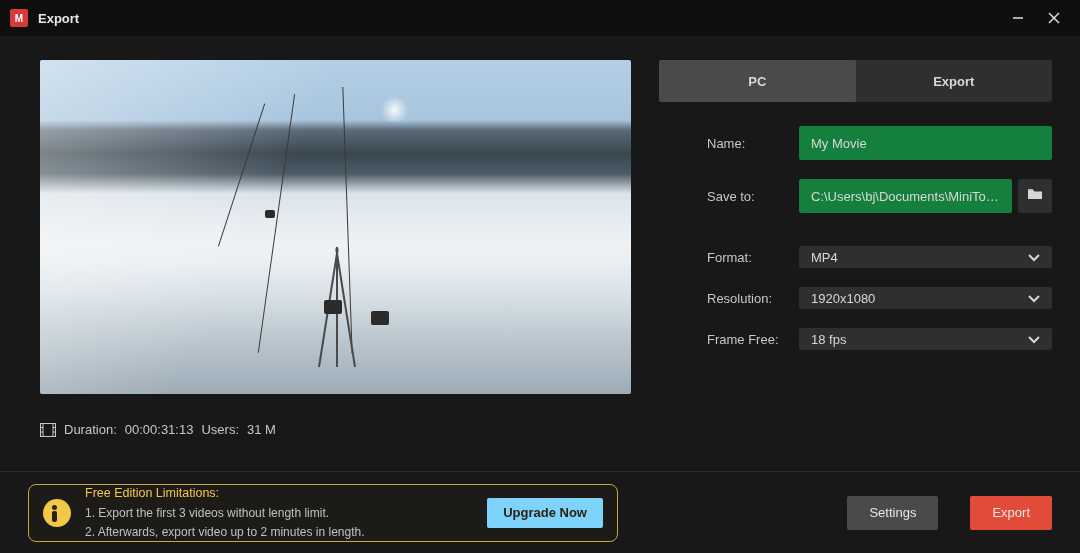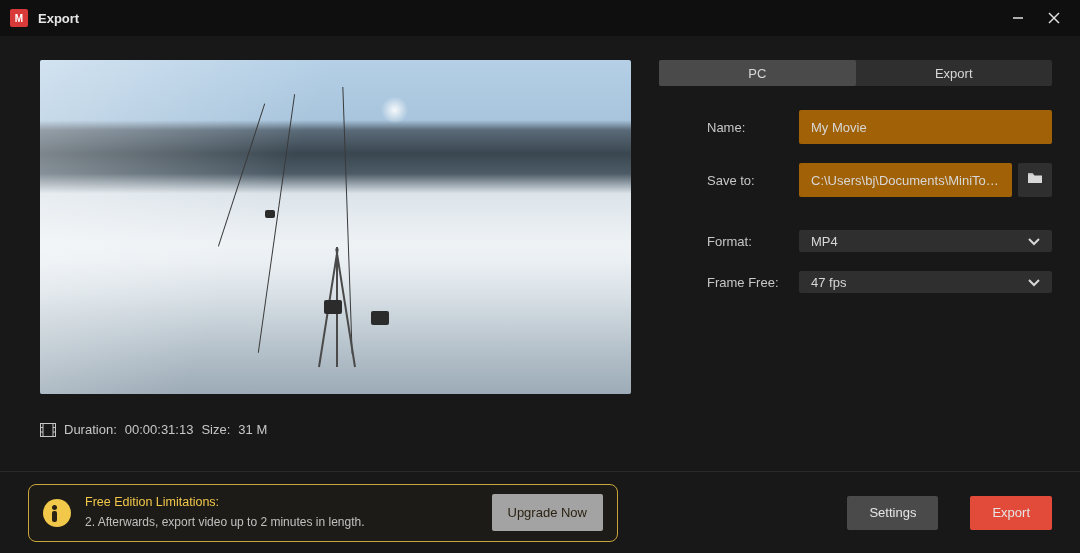--- a/index.html
+++ b/index.html
@@ -35,40 +35,40 @@
   .preview .tower::after{left:18px;transform:rotate(-9deg);transform-origin:bottom;}
   .preview .cable{position:absolute;background:#3a3a3a;height:1px;}
   .preview .c1{left:40%;top:10%;width:1px;height:78%;transform:rotate(8deg);}
   .preview .c2{left:52%;top:8%;width:1px;height:80%;transform:rotate(-2deg);}
   .preview .c3{left:34%;top:12%;width:1px;height:45%;transform:rotate(18deg);}
   .preview .gondola{position:absolute;width:18px;height:14px;background:#2b2b2b;border-radius:2px;}
   .preview .g1{left:48%;top:72%;} .preview .g2{left:56%;top:75%;} .preview .g3{left:38%;top:45%;width:10px;height:8px;}
   .meta { display: flex; align-items: center; gap: 8px; margin-top: 28px; color: #c7c7c7; font-size: 13px; }
   .meta .film-icon { display:flex; }
   .right-pane { flex: 1; display: flex; flex-direction: column; }
-  .tabs { display: flex; background: #2f2f2f; border-radius: 2px; height: 26px; }
+  .tabs { display: flex; background: #2f2f2f; border-radius: 2px; height: 42px; font-weight: bold; }
   .tab { flex: 1; display: flex; align-items: center; justify-content: center; color: #d7d7d7; font-size: 13px; cursor: pointer; }
   .tab.active { background: #4a4a4a; border-radius: 2px; }
   .form { margin-top: 24px; display: flex; flex-direction: column; gap: 19px; margin-left: 48px; }
   .row { display: flex; align-items: center; gap: 14px; }
   .row label { width: 78px; color: #c7c7c7; font-size: 13px; }
-  .field { flex: 1; height: 34px; background: #a16207; border: none; color: #d7d7d7; font-size: 13px; padding: 0 12px; border-radius: 2px; outline: none; text-overflow: ellipsis; }
+  .field { flex: 1; height: 34px; background: #15803d; border: none; color: #d7d7d7; font-size: 13px; padding: 0 12px; border-radius: 2px; outline: none; text-overflow: ellipsis; }
   .field-wrap { flex: 1; display: flex; gap: 6px; }
   .browse-btn { width: 34px; height: 34px; background: #2f2f2f; border-radius: 2px; display:flex;align-items:center;justify-content:center; cursor:pointer;}
   .select { flex: 1; height: 20px; background: #2f2f2f; color: #d7d7d7; font-size: 13px; padding: 11px 12px; border-radius: 2px; display:flex;align-items:center;justify-content:space-between; cursor:pointer;}
   .select .chev { color:#d7d7d7; }
   .row.gap-top { margin-top: 14px; }
   .footer { height: 82px; background: #181818; border-top: 1px solid #2a2a2a; display:flex; align-items:center; padding: 0 28px; gap: 20px;}
   .limit-box { flex: 0 0 590px; height: 58px; border: 1px solid #caa63a; border-radius: 8px; display:flex; align-items:center; padding: 16px 14px; gap: 14px; background: rgba(60,50,20,0.15);}
   .info-icon { width: 28px; height: 28px; border-radius: 50%; background:#f2c84b; display:flex;align-items:center;justify-content:center;}
   .info-icon span{width:5px;height:5px;border-radius:50%;background:#2b2213;position:relative;top:-5px;}
   .info-icon::after{content:"";width:5px;height:11px;background:#2b2213;border-radius:2px;position:relative;top:4px;left:-5px;}
   .limit-text { flex:1; display:flex; flex-direction:column; gap:3px; font-size:12px; color:#c0c0c0; line-height:1.35;}
   .limit-text .hdr { color:#f2c84b; font-size:12.5px; }
-  .upgrade-btn { height: 37px; padding: 0 16px; background:#a3a3a3; color:#2b2213; font-size:13px; border-radius:2px; display:flex;align-items:center; cursor:pointer; font-weight:400;}
+  .upgrade-btn { height: 30px; padding: 0 16px; background:#7dd3fc; color:#2b2213; font-size:13px; border-radius:2px; display:flex;align-items:center; cursor:pointer; font-weight:700;}
   .footer-spacer { flex:1; }
   .btn { height: 34px; padding: 0 22px; border-radius:2px; font-size:13px; color:#e6e6e6; display:flex;align-items:center; cursor:pointer;}
   .btn.settings { background:#4a4a4a; }
   .btn.export { background:#e24b3a; margin-left: 12px; }
 </style>
 </head>
 <body>
 
 <div class="window">
   <div class="titlebar">
@@ -106,21 +106,21 @@
               <line x1="3" y1="0" x2="3" y2="14" stroke="#c7c7c7"></line>
               <line x1="13" y1="0" x2="13" y2="14" stroke="#c7c7c7"></line>
               <line x1="0" y1="4.5" x2="3" y2="4.5" stroke="#c7c7c7"></line>
               <line x1="0" y1="9" x2="3" y2="9" stroke="#c7c7c7"></line>
               <line x1="13" y1="4.5" x2="16" y2="4.5" stroke="#c7c7c7"></line>
               <line x1="13" y1="9" x2="16" y2="9" stroke="#c7c7c7"></line>
             </svg>
         </span>
         <span>Duration:</span>
         <span>00:00:31:13</span>
-        <span>Size:</span>
+        <span>Users:</span>
         <span>31 M</span>
       </div>
     </div>
 
     <div class="right-pane">
       <div class="tabs">
         <div class="tab active">PC</div>
         <div class="tab">Export</div>
       </div>
 
@@ -146,39 +146,49 @@
         <div class="row gap-top">
           <label>Format:</label>
           <div class="select">
             <span>MP4</span>
             <span class="chev"><svg width="12" height="8" viewBox="0 0 12 8">
                   <path d="M1 1 L6 6 L11 1" fill="none" stroke="#d7d7d7" stroke-width="2"></path>
                 </svg></span>
           </div>
         </div>
         <div class="row">
+          <label>Resolution:</label>
+          <div class="select">
+            <span>1920x1080</span>
+            <span class="chev"><svg width="12" height="8" viewBox="0 0 12 8">
+                  <path d="M1 1 L6 6 L11 1" fill="none" stroke="#d7d7d7" stroke-width="2"></path>
+                </svg></span>
+          </div>
+        </div>
+        <div class="row">
           <label>Frame Free:</label>
           <div class="select">
-            <span>47 fps</span>
+            <span>18 fps</span>
             <span class="chev"><svg width="12" height="8" viewBox="0 0 12 8">
                   <path d="M1 1 L6 6 L11 1" fill="none" stroke="#d7d7d7" stroke-width="2"></path>
                 </svg></span>
           </div>
         </div>
       </div>
     </div>
   </div>
 
   <div class="footer">
     <div class="limit-box">
       <div class="info-icon">
           <span></span>
         </div>
       <div class="limit-text">
         <div class="hdr">Free Edition Limitations:</div>
+        <div>1. Export the first 3 videos without length limit.</div>
         <div>2. Afterwards, export video up to 2 minutes in length.</div>
       </div>
       <div class="upgrade-btn">Upgrade Now</div>
     </div>
     <div class="footer-spacer"></div>
     <div class="btn settings">Settings</div>
     <div class="btn export">Export</div>
   </div>
 </div>
 

